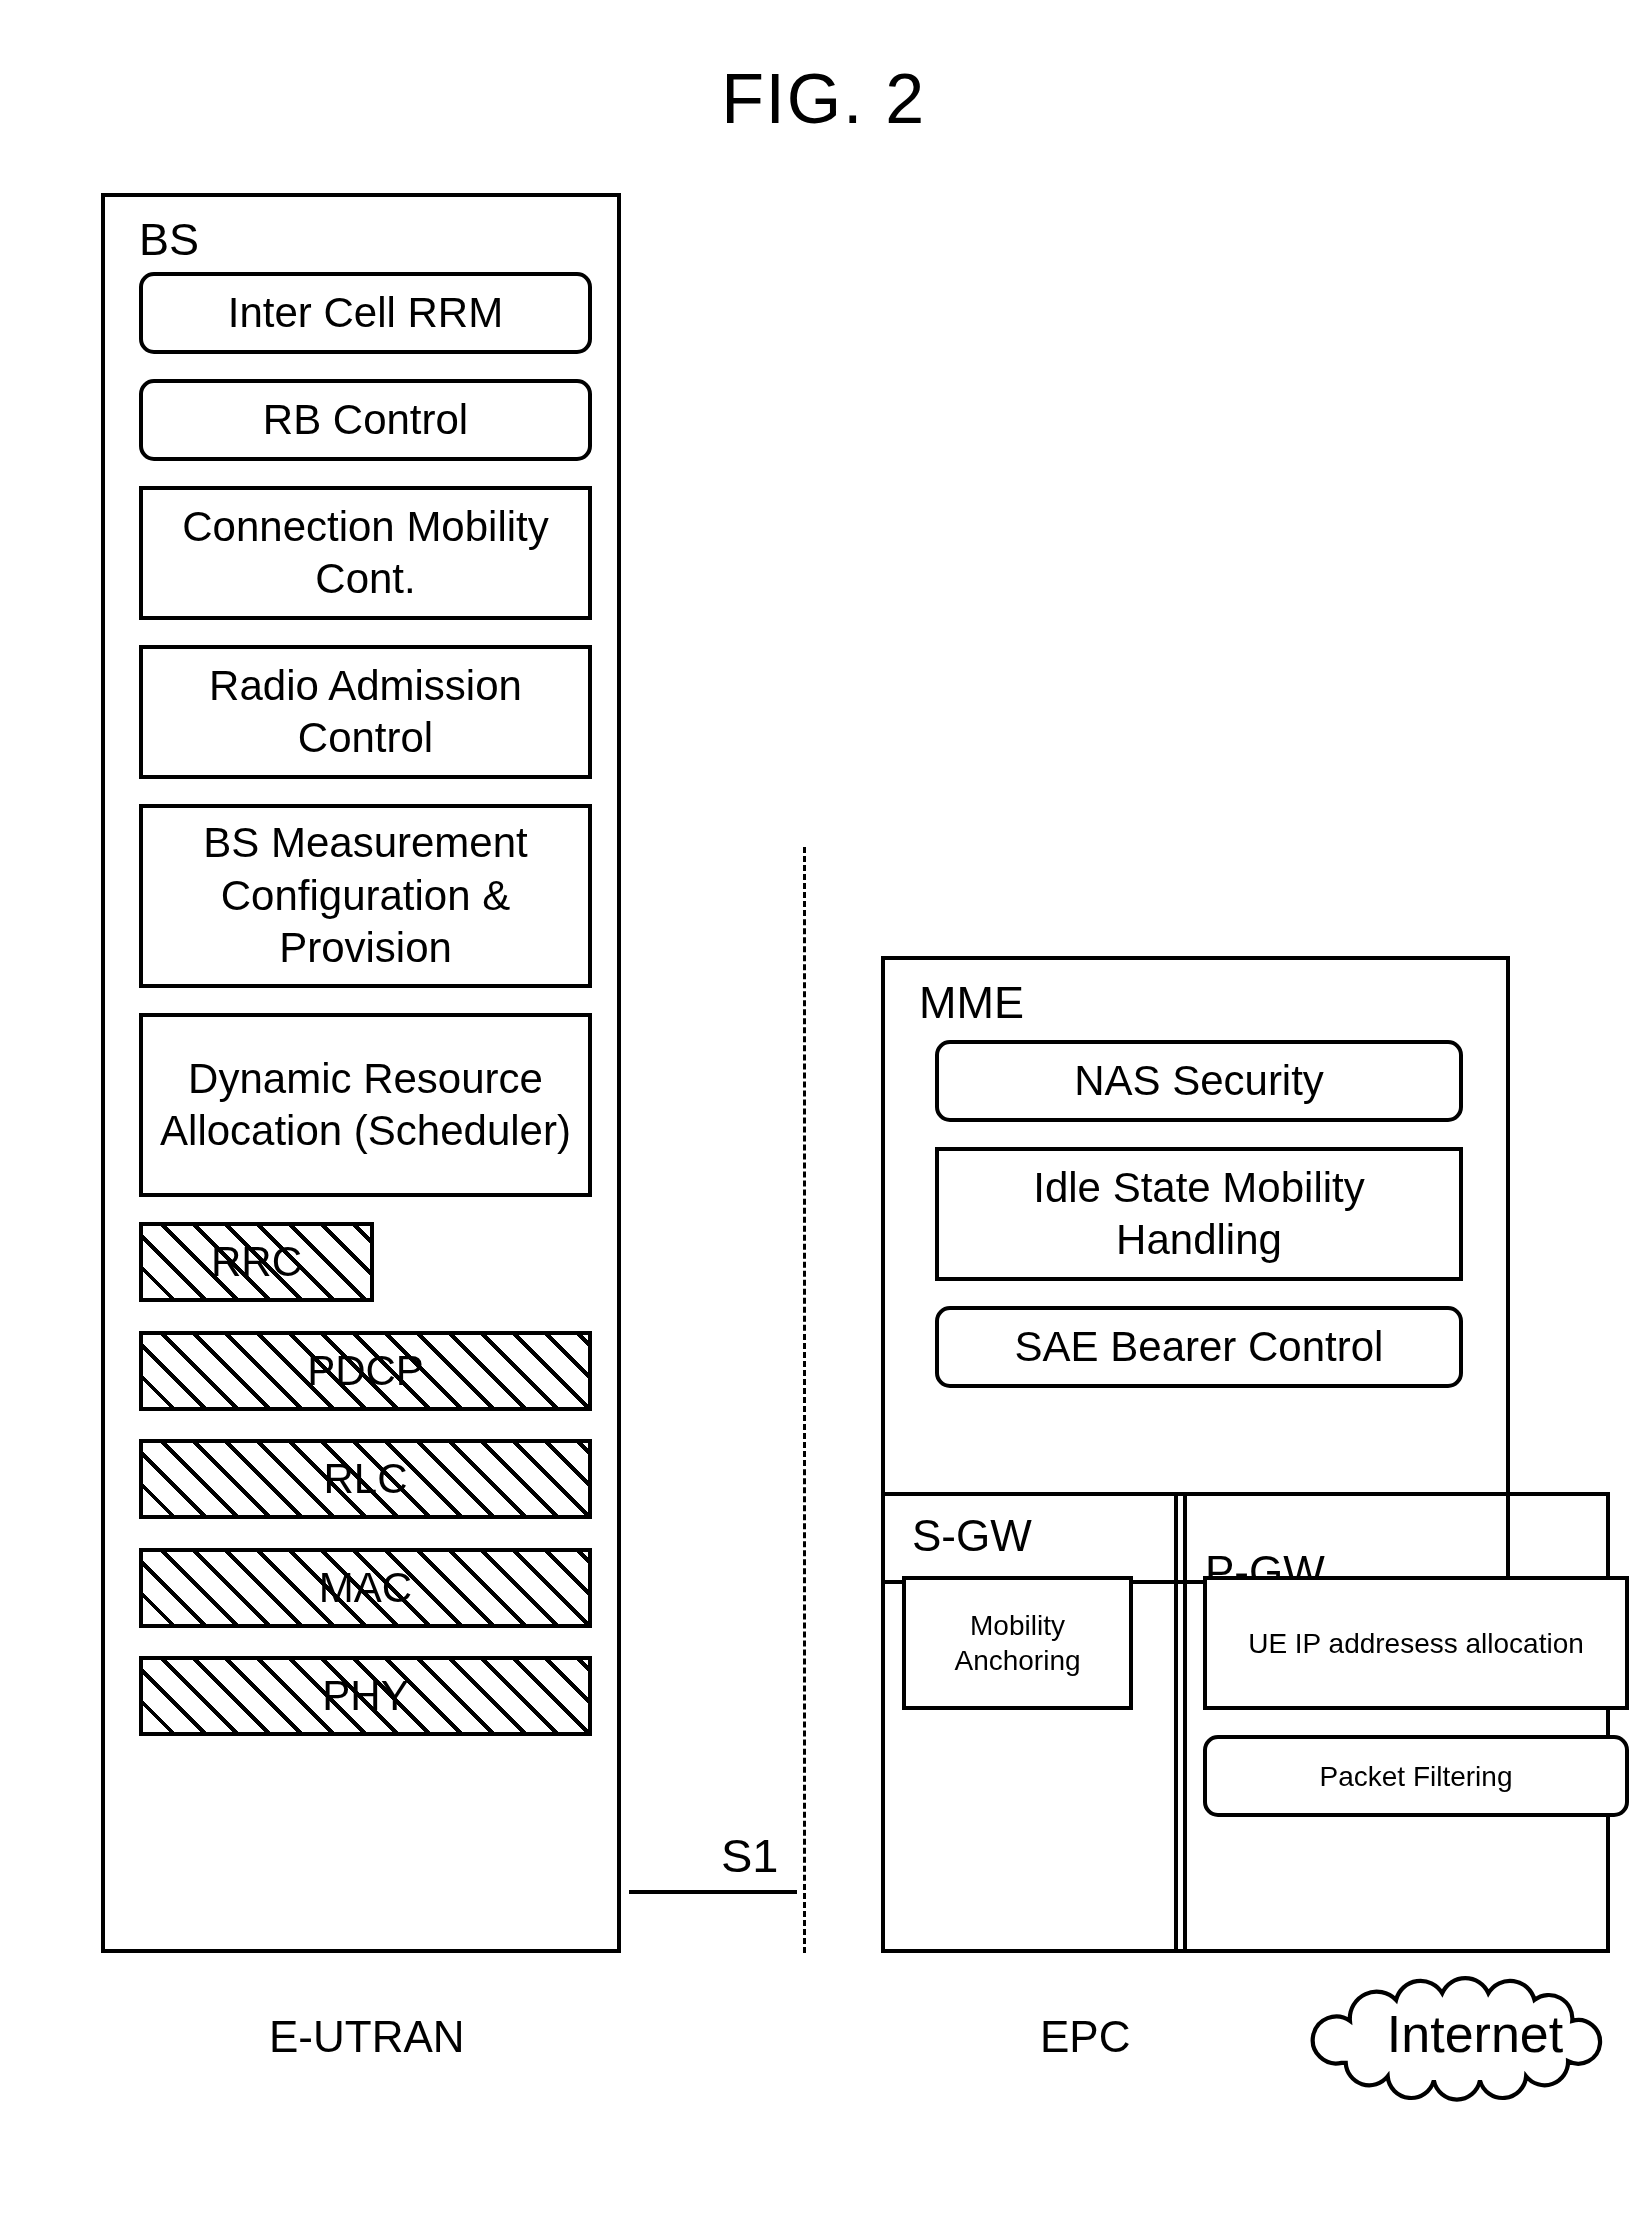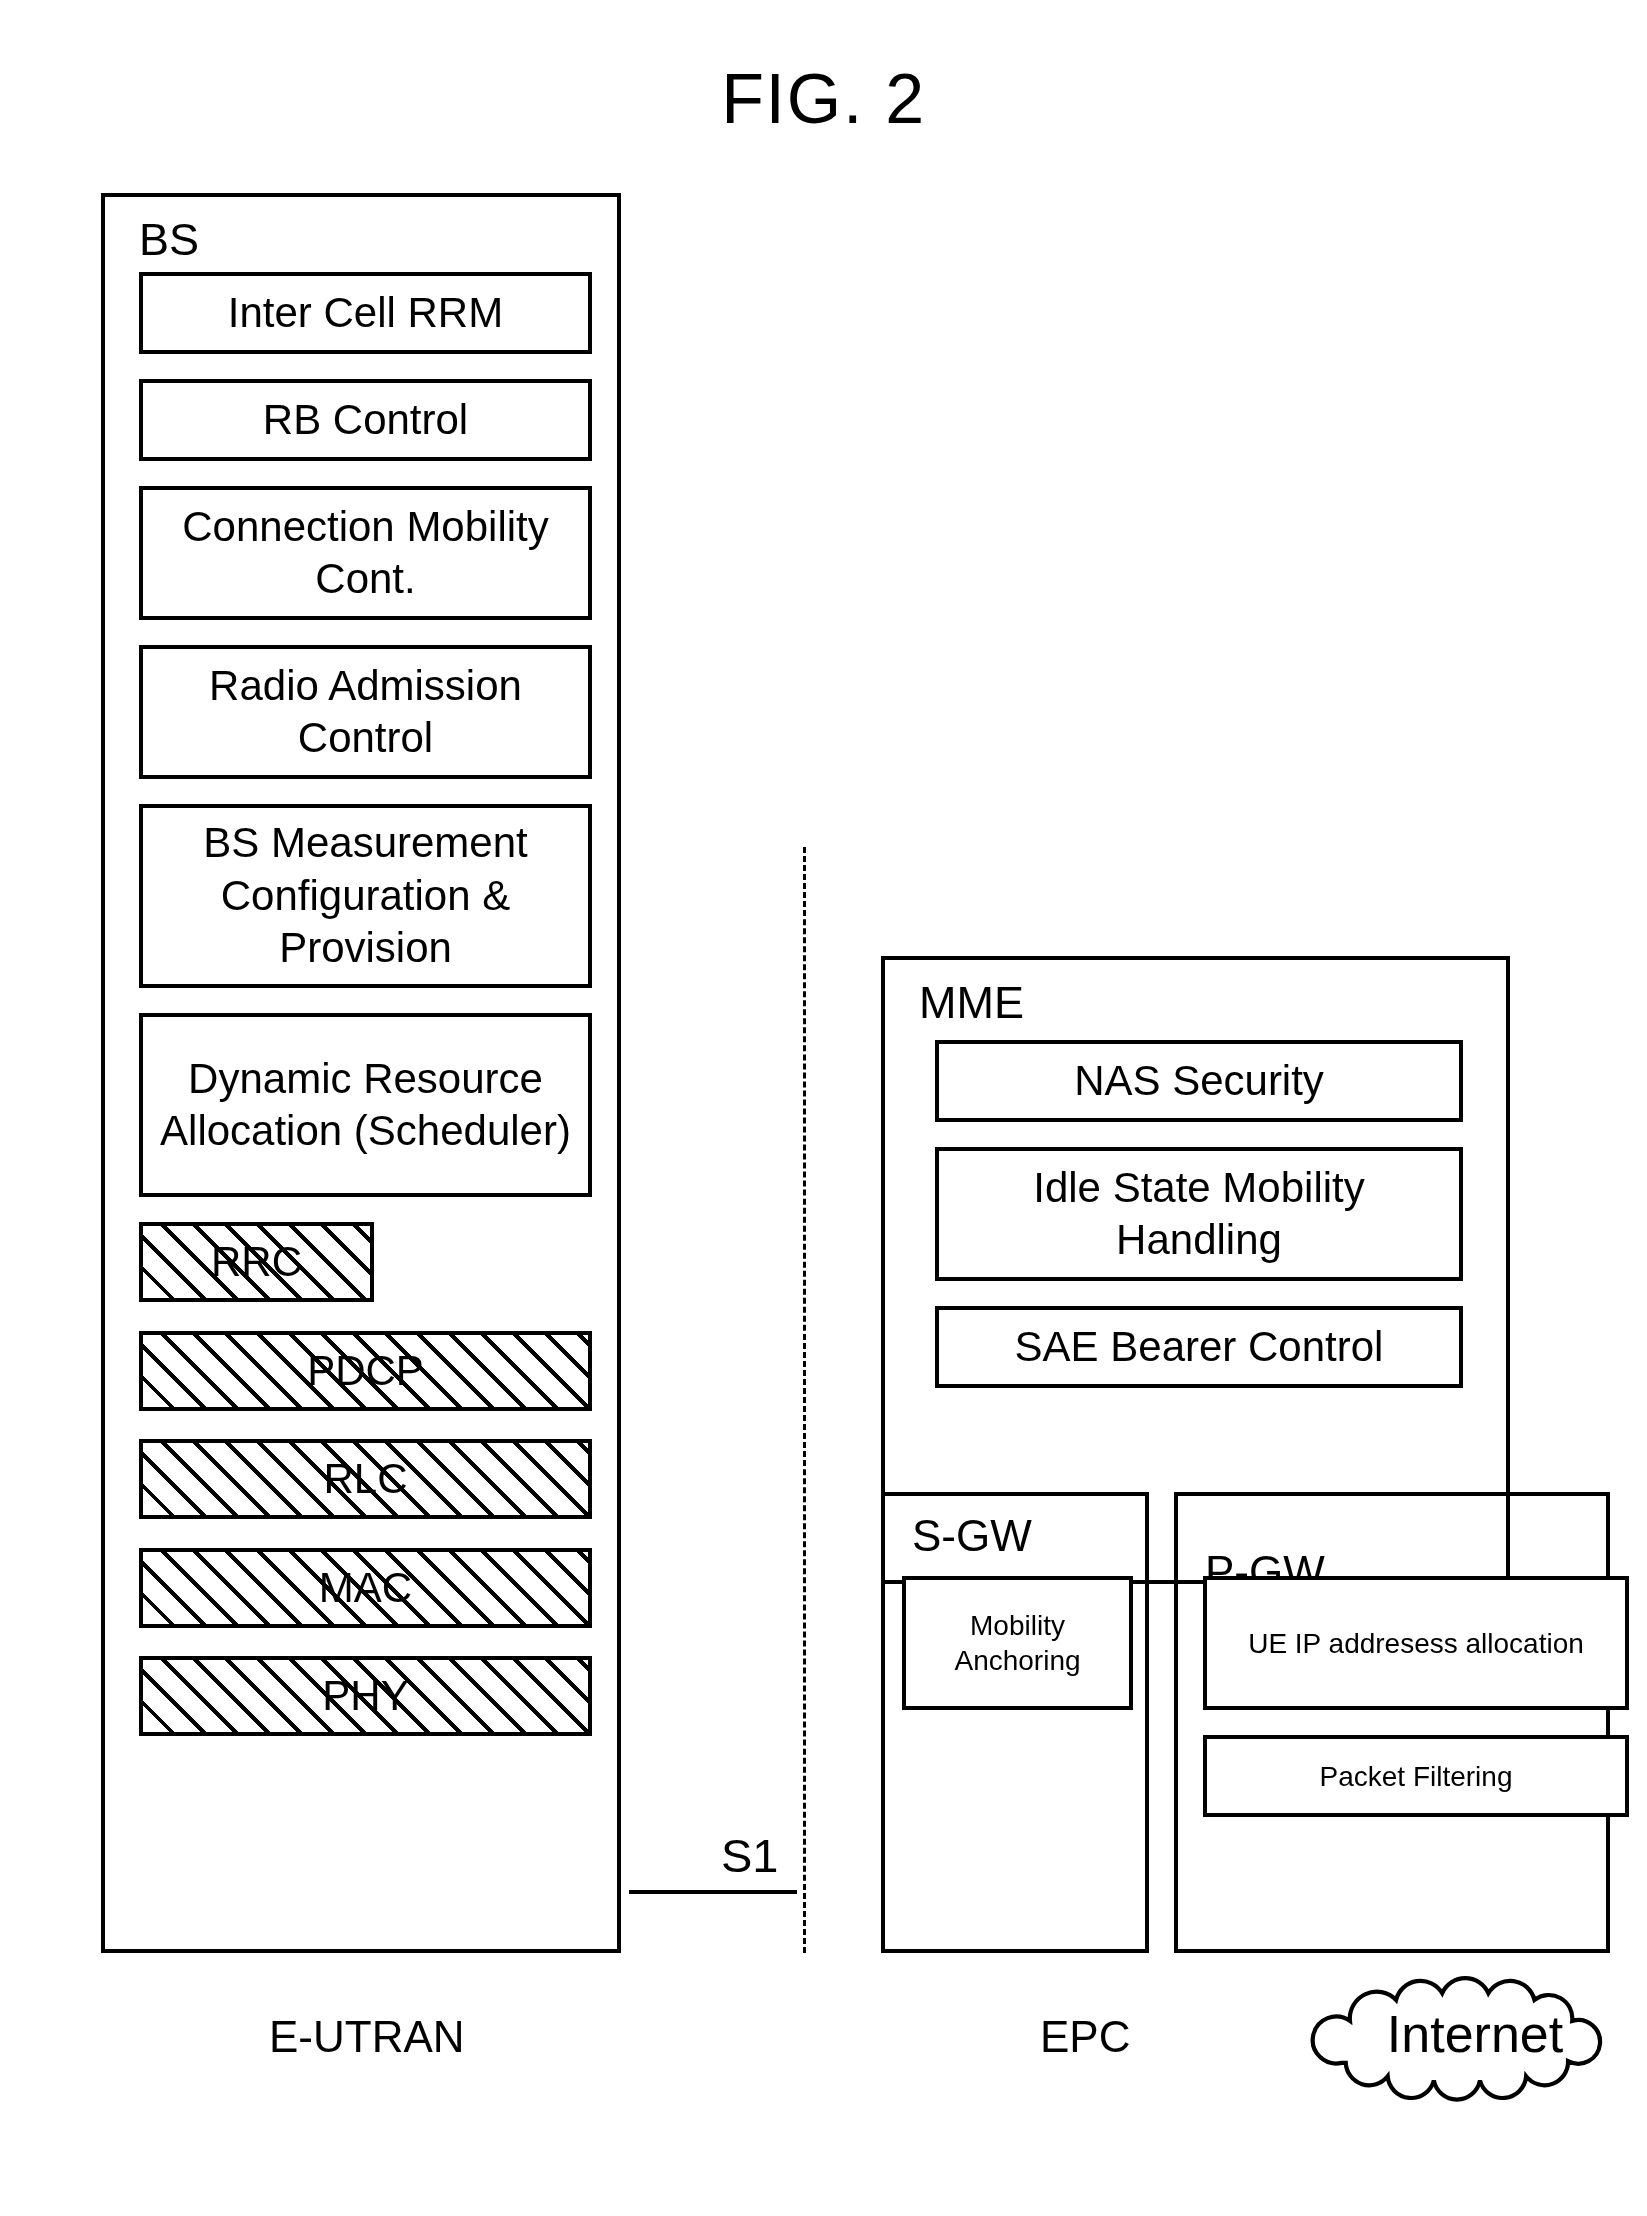--- a/index.html
+++ b/index.html
@@ -52,21 +52,21 @@
     font-size: 42px;
     line-height: 1.25;
     display: flex;
     align-items: center;
     justify-content: center;
     flex-direction: column;
     margin-bottom: 25px;
     padding: 11.7px 15px;
     width: 100%;
   }
-  .single-line { height: 82px; }
+  .single-line { height: 82px; border-radius: 15px; }
   .two-line { height: 134px; }
   .three-line { height: 184px; }
   .hatched-box {
     border: 4.2px solid #000;
     height: 80px;
     margin-bottom: 28.5px;
     position: relative;
     display: flex;
     align-items: center;
     justify-content: center;
@@ -114,21 +114,21 @@
     font-size: 45px;
   }
   .mme-items {
     position: absolute;
     left: 50px; top: 80px;
     width: 528px;
   }
   .sgw-frame {
     position: absolute;
     left: 780px; top: 1299px;
-    width: 268px; height: 461px;
+    width: 306px; height: 461px;
     border: 4.2px solid #000;
   }
   .sgw-label {
     position: absolute;
     left: 27px; top: 15px;
     font-size: 44px;
   }
   .sgw-items {
     position: absolute;
     left: 17px; top: 80px;

